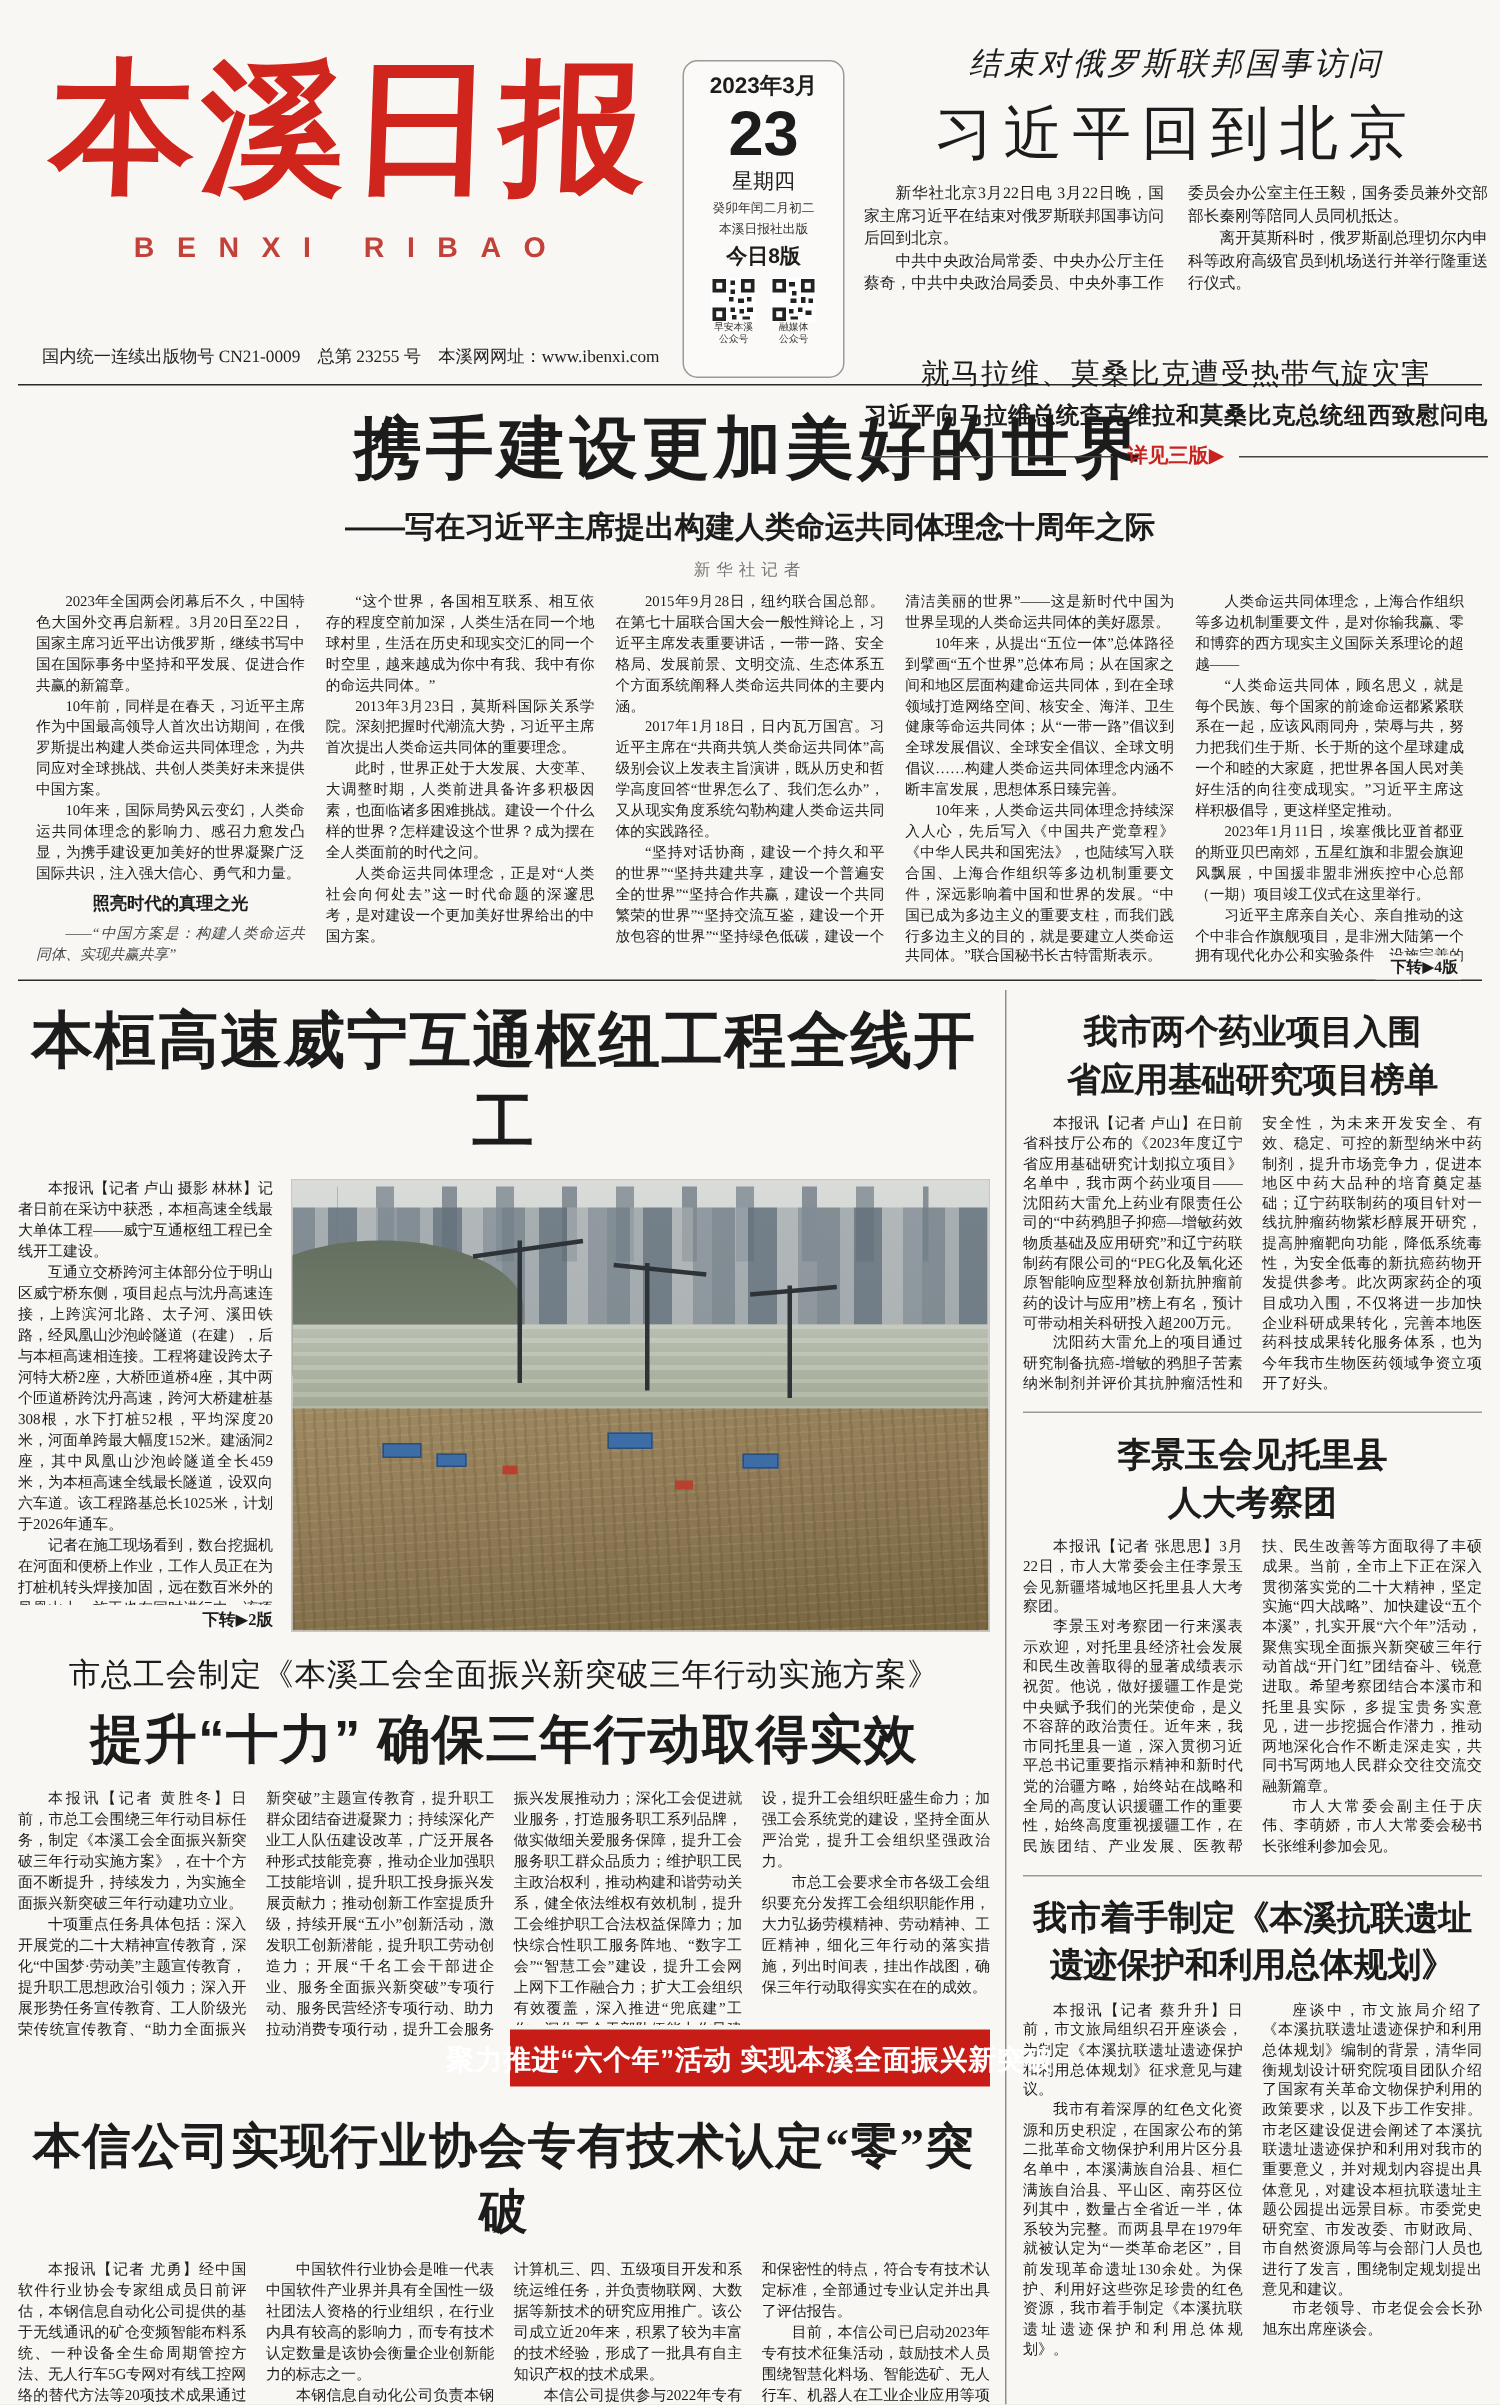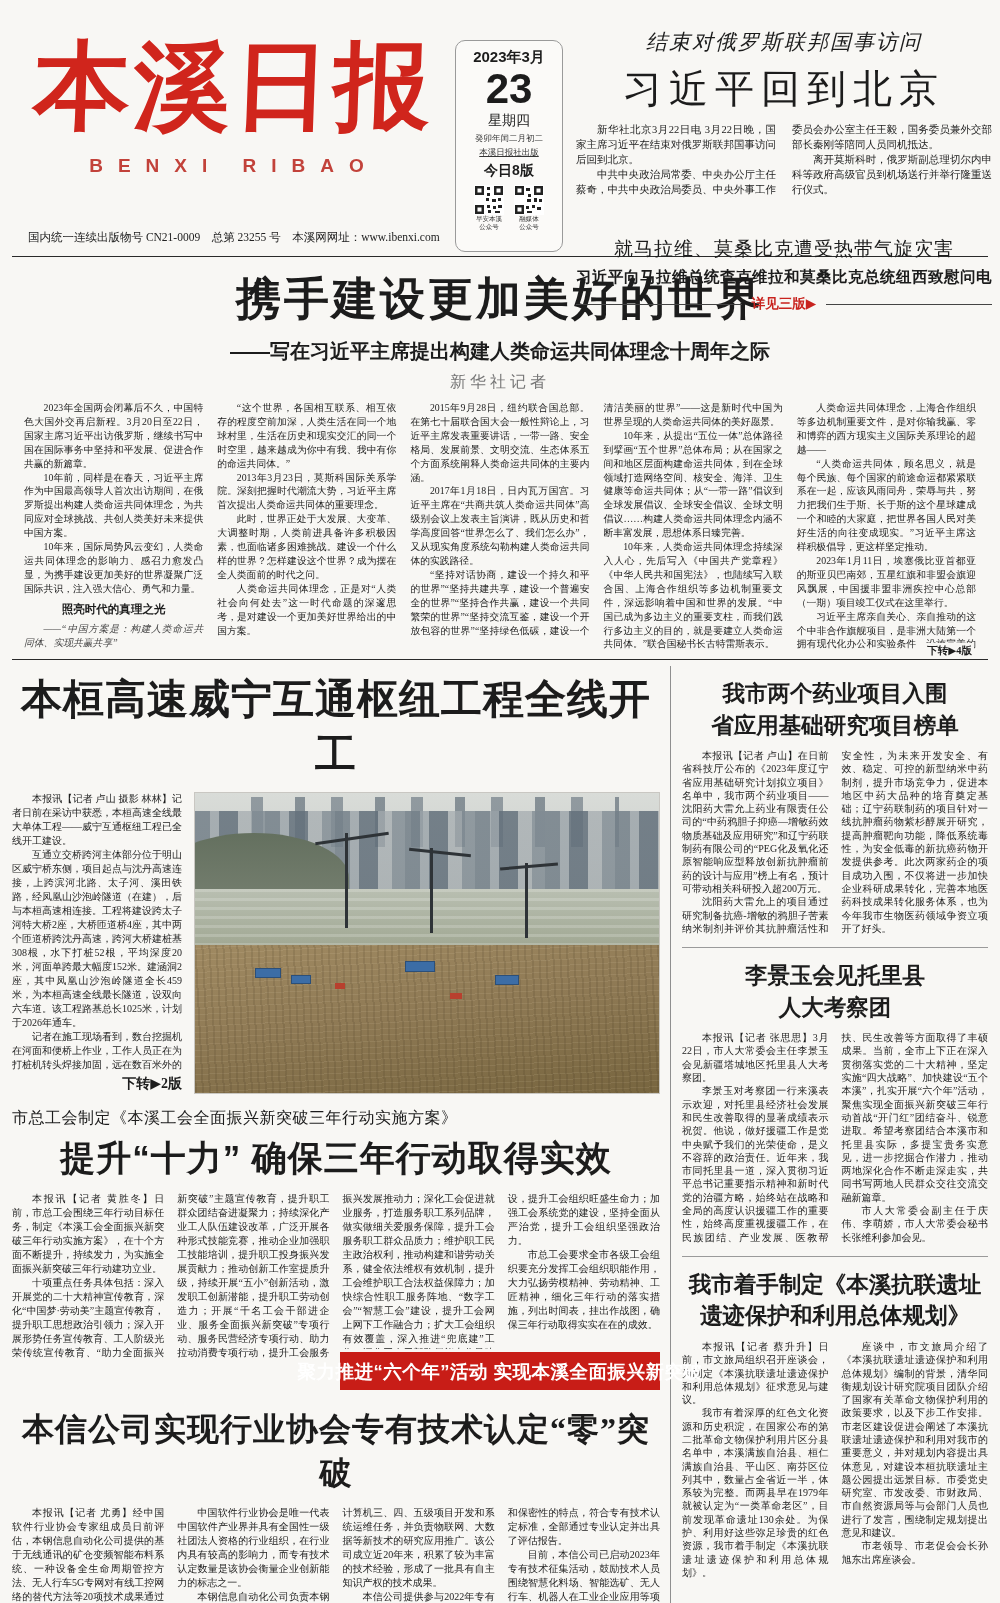--- a/index.html
+++ b/index.html
@@ -14,21 +14,21 @@
   .masthead-pinyin{font-family:"Liberation Sans","DejaVu Sans",sans-serif;color:#c2423a;
             font-size:19px;font-weight:bold;letter-spacing:15px;margin-top:0px;}
   .pubinfo{position:absolute;left:28px;top:230px;width:560px;font-size:11.5px;color:#222;text-align:left;}
   .datebox{position:absolute;left:455px;top:40px;width:108px;height:212px;border:1.5px solid #9a9a9a;
            border-radius:10px;text-align:center;padding-top:7px;background:#fbfaf8;
            font-family:"Liberation Sans","DejaVu Sans",sans-serif;}
   .d-month{font-size:15px;font-weight:bold;}
   .d-day{font-size:42px;font-weight:bold;line-height:1.05;}
   .d-week{font-size:14px;margin-top:1px;}
   .d-lunar{font-size:8.5px;margin-top:3px;color:#333;}
-  .d-pub{font-size:8.5px;margin-top:2px;color:#333;font-family:"Liberation Serif",serif;text-decoration:underline;}
+  .d-pub{font-size:8.5px;margin-top:2px;color:#333;font-family:"Liberation Serif",serif;}
   .d-pages{font-size:14px;font-weight:bold;margin-top:3px;}
   .qr-row{display:flex;justify-content:center;gap:6px;margin-top:5px;}
   .qr{width:34px;}
   .qr svg{width:30px;height:30px;display:block;margin:0 auto;}
   .qr-label{font-size:6.5px;line-height:1.25;white-space:pre-line;color:#333;}
   .topright{position:absolute;left:576px;top:28px;width:416px;text-align:center;
             font-family:"Liberation Sans","DejaVu Sans",sans-serif;}
   .kicker1{font-size:21px;letter-spacing:2px;font-style:italic;}
   .tr-h1{font-size:39px;font-weight:normal;letter-spacing:7px;margin:6px 0 7px;}
   .tr-body{column-count:2;column-gap:16px;font-size:10.5px;line-height:1.42;text-align:justify;
@@ -38,40 +38,40 @@
   .see-more{display:flex;align-items:center;gap:10px;margin-top:7px;}
   .see-more .ln{flex:1;border-top:1.5px solid #444;}
   .see-more .txt{color:#c8231e;font-weight:bold;font-size:13.5px;}
   .rule{border:none;border-top:1.6px solid #2a2a2a;margin:0 12px;}
   
   .lead{padding:8px 24px 0;}
   .lead-h1{font-family:"Liberation Sans","DejaVu Sans",sans-serif;font-size:45px;font-weight:bold;
            text-align:center;letter-spacing:3px;margin:4px 0 9px;}
   .lead-sub{font-size:20px;font-weight:600;text-align:center;margin-bottom:7px;
             font-family:"Liberation Sans","DejaVu Sans",sans-serif;}
-  .lead-by{font-size:16px;color:#777;text-align:center;margin-bottom:8px;letter-spacing:4px;}
+  .lead-by{font-size:11px;color:#777;text-align:center;margin-bottom:8px;letter-spacing:4px;}
   .lead-wrap{position:relative;}
   .lead-body{column-count:5;column-gap:14px;height:258px;overflow:hidden;
              font-size:9.8px;line-height:1.42;text-align:justify;}
   .lead-jump{position:absolute;right:2px;bottom:0;background:#f8f7f4;padding:1px 2px 1px 10px;
              font-size:10.5px;font-weight:bold;}
   .para{margin:0;text-indent:2em;}
   .s-sub{text-align:center;font-weight:bold;text-indent:0;font-size:1.18em;margin:5px 0;
          font-family:"Liberation Sans","DejaVu Sans",sans-serif;}
   .s-quote{color:#474747;font-style:italic;}
   
   .main{display:flex;padding:6px 12px 0;gap:10px;}
   .leftzone{width:648px;flex:none;}
   .rightzone{flex:1;border-left:1px solid #8f8f8f;padding-left:11px;min-width:0;}
   
   .hw-h{font-size:41px;font-weight:bold;text-align:center;letter-spacing:1px;margin:6px 0 10px;}
   .hw-row{display:flex;gap:12px;height:302px;}
   .hw-left{width:170px;flex:none;display:flex;flex-direction:column;font-size:10px;line-height:1.4;text-align:justify;}
   .hw-text{flex:1;overflow:hidden;}
-  .hw-jump{text-align:right;font-size:14px;font-weight:bold;padding-top:3px;}
+  .hw-jump{text-align:right;font-size:11px;font-weight:bold;padding-top:3px;}
   
   .photo{flex:1;position:relative;overflow:hidden;border:1px solid #c9c7c2;
          background:linear-gradient(#d9dcd8 0%,#ced2cf 22%,#c5cac6 34%);}
   .ph-city{position:absolute;top:18px;left:0;right:0;height:78px;opacity:.9;background:
     repeating-linear-gradient(90deg,rgba(116,128,137,.95) 0 15px,rgba(152,161,167,.85) 15px 24px,
       rgba(99,112,123,.95) 24px 43px,rgba(163,170,174,.8) 43px 57px,rgba(128,139,147,.9) 57px 70px);}
   .ph-city2{position:absolute;top:4px;left:30px;right:40px;height:50px;opacity:.75;background:
     repeating-linear-gradient(90deg,transparent 0 26px,rgba(110,122,132,.9) 26px 38px,
       transparent 38px 70px,rgba(95,108,119,.9) 70px 80px);}
   .ph-hill{position:absolute;top:40px;left:-36px;width:190px;height:90px;border-radius:50% 50% 0 0;
@@ -84,21 +84,21 @@
     linear-gradient(172deg,#a08a62 0%,#8f7a55 45%,#77653f 100%);}
   .ph-ground:after{content:"";position:absolute;inset:0;opacity:.5;background:
     repeating-linear-gradient(87deg,rgba(60,48,28,.25) 0 2px,transparent 2px 7px),
     repeating-linear-gradient(-3deg,rgba(255,240,210,.18) 0 1px,transparent 1px 6px);}
   .crane{position:absolute;background:#2e3337;}
   .crane.mast{width:3px;}
   .crane.jib{height:3px;}
   .truckbox{position:absolute;background:#3c6da6;border:1px solid #2c4f78;}
   .reddot{position:absolute;background:#b8402e;}
   
-  .kicker3{font-size:16px;text-align:left;margin-top:14px;letter-spacing:.5px;
+  .kicker3{font-size:21px;text-align:center;margin-top:14px;letter-spacing:.5px;
            font-family:Liberation Serif, serif;}
   .union-h{font-size:35px;font-weight:bold;text-align:center;margin:6px 0 10px;letter-spacing:1px;
            font-family:"Liberation Sans","DejaVu Sans",sans-serif;}
   .union-wrap{position:relative;}
   .union-body{column-count:4;column-gap:13px;font-size:10px;line-height:1.4;height:200px;
               overflow:hidden;text-align:justify;}
   .red-banner{position:absolute;right:0;bottom:2px;width:320px;height:38px;background:#c81d17;
               color:#fff;font-weight:bold;font-size:18.5px;display:flex;align-items:center;
               justify-content:center;letter-spacing:.5px;white-space:nowrap;
               font-family:"Liberation Sans","DejaVu Sans",sans-serif;box-shadow:0 0 0 3px #f8f7f4;}

